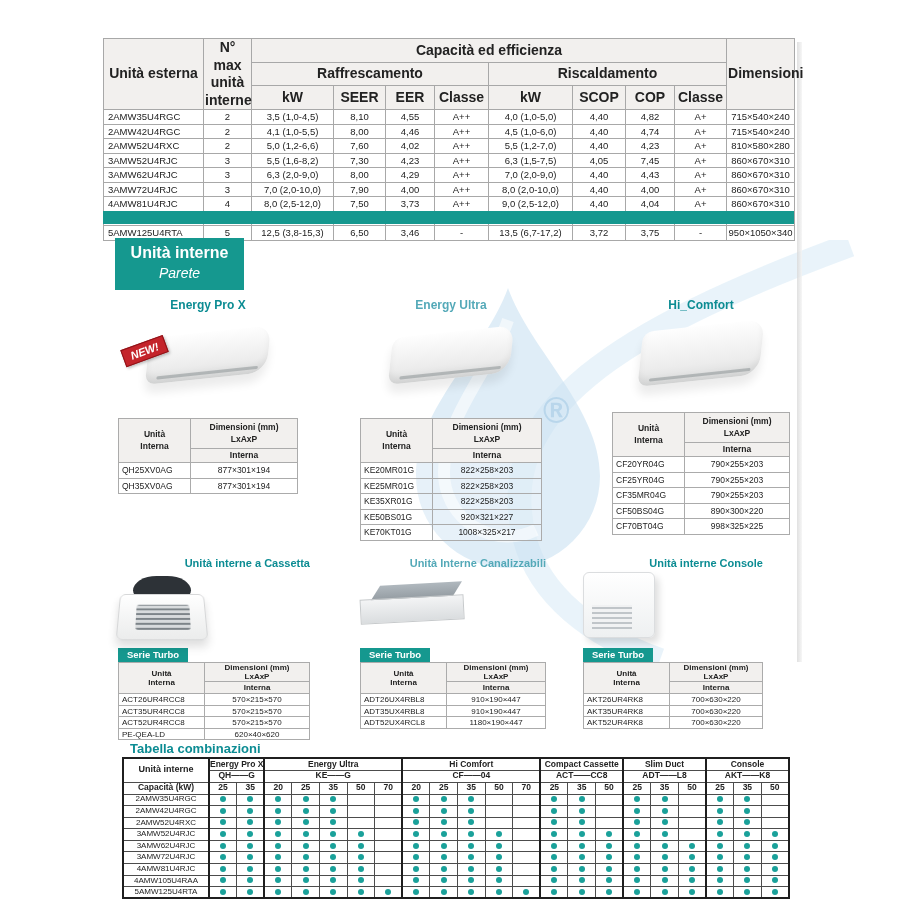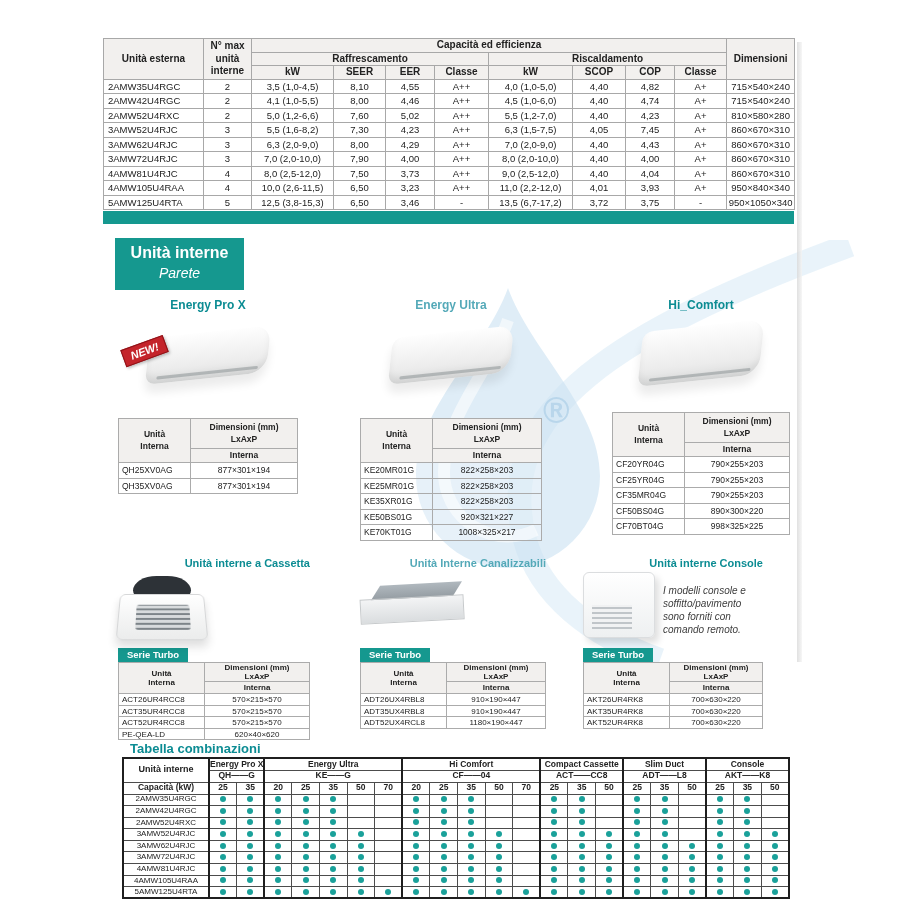--- a/index.html
+++ b/index.html
@@ -12,21 +12,21 @@
   .box-esterne { left:115px; top:7px; width:122px; height:27px; font-size:16px; font-weight:bold; line-height:27px; letter-spacing:.2px; }
   .box-interne { left:115px; top:238px; width:129px; height:52px; padding-top:5px; }
   .box-interne .l1 { font-size:16px; font-weight:bold; line-height:20px; }
   .box-interne .l2 { font-size:14px; font-style:italic; line-height:20px; }
   .teal-band { position:absolute; left:103px; top:211px; width:691px; height:13px; background:var(--teal); }
 
   
   table { border-collapse:collapse; }
   .outdoor { position:absolute; left:103px; top:38px; width:691px; table-layout:fixed; font-size:9.5px; }
   .outdoor th, .outdoor td { border:1px solid #a8a8a8; text-align:center; padding:0 1px; }
-  .outdoor thead th { background:var(--header-bg); font-weight:bold; font-size:10px; line-height:1.25; white-space:pre-line;text-align:center; }
+  .outdoor thead th { background:var(--header-bg); font-weight:bold; font-size:14px; line-height:1.25; white-space:pre-line;text-align:center; }
   .outdoor tbody td { height:13.5px; line-height:13.5px; background:#fff; white-space:nowrap; }
   .outdoor tbody td.model-cell { text-align:left; padding-left:4px; }
 
   
   .product { position:absolute; top:298px; }
   .ptitle { text-align:center; font-size:12px; font-weight:bold; height:14px; line-height:14px; }
   .tdark { color:var(--teal-dark); }
   .tlight { color:var(--teal-light); }
   .pimg { position:relative; height:86px; }
   .wall-unit { position:relative; width:122px; height:46px; margin:20px auto 0;
@@ -179,21 +179,21 @@
           <td>4,40</td>
           <td>4,74</td>
           <td>A+</td>
           <td>715×540×240</td>
         </tr>
         <tr>
           <td class="model-cell">2AMW52U4RXC</td>
           <td>2</td>
           <td>5,0 (1,2-6,6)</td>
           <td>7,60</td>
-          <td>5,02</td>
+          <td>4,02</td>
           <td>A++</td>
           <td>5,5 (1,2-7,0)</td>
           <td>4,40</td>
           <td>4,23</td>
           <td>A+</td>
           <td>810×580×280</td>
         </tr>
         <tr>
           <td class="model-cell">3AMW52U4RJC</td>
           <td>3</td>
@@ -497,21 +497,20 @@
         </tbody>
       </table>
   </div>
 
   <div class="section" style="left:583px; width:180px;">
     <div class="stitle tdark">Unità interne Console</div>
     <div class="srow">
       <div class="console">
         <div class="console-grille"></div>
       </div>
-      <div class="sdesc">I modelli console e soffitto/pavimento sono forniti con comando remoto.</div>
     </div>
     <div class="serie-label">Serie Turbo</div>
     <table class="dim-table small">
         <colgroup>
           <col style="width: 86px;">
           <col>
         </colgroup>
         <thead>
           <tr>
             <th class="main" rowspan="2">Unità

